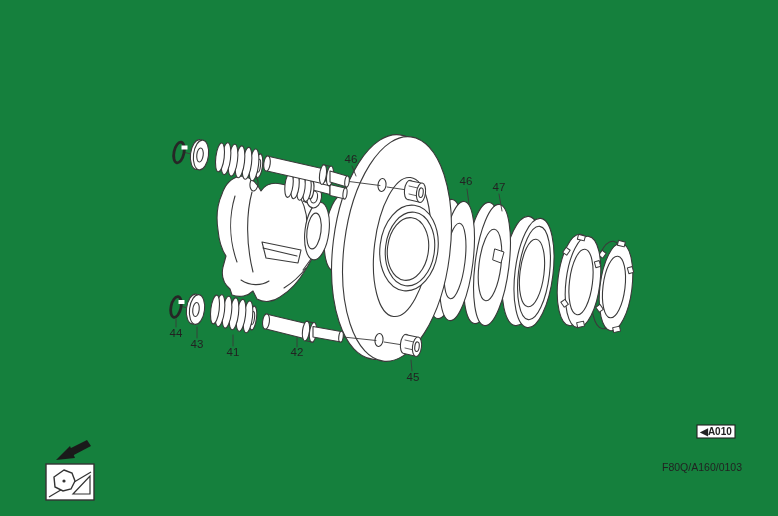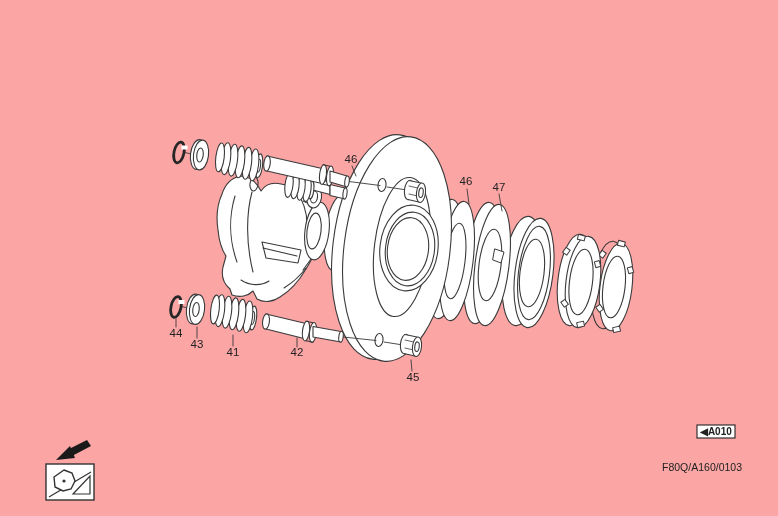--- a/index.html
+++ b/index.html
@@ -1,16 +1,16 @@
 <!DOCTYPE html>
 <html><head>
 <meta charset="utf-8">
 <style>
   html,body{margin:0;padding:0;background:#fff;}
-  .page{position:relative;width:778px;height:516px;background:#fca5a5;overflow:hidden;
+  .page{position:relative;width:778px;height:516px;background:#15803d;overflow:hidden;
         font-family:"Liberation Sans", sans-serif;}
   .page svg{position:absolute;left:0;top:0;}
   svg text{font-family:"Liberation Sans", sans-serif;fill:#222;}
   .part-label{font-size:11.5px;}
   .nav-text{font-size:10px;font-weight:bold;}
   .footer-text{font-size:10.5px;}
 </style>
 </head>
 <body>
 

